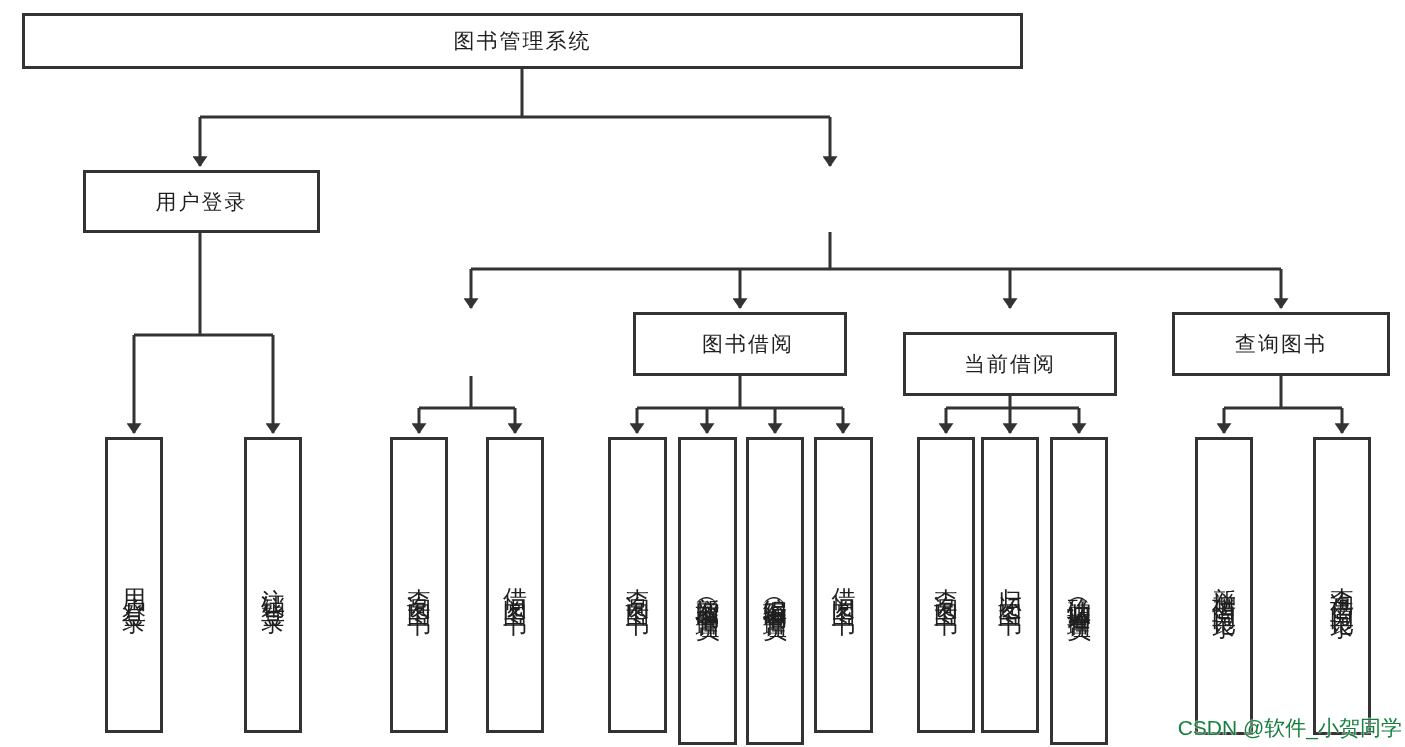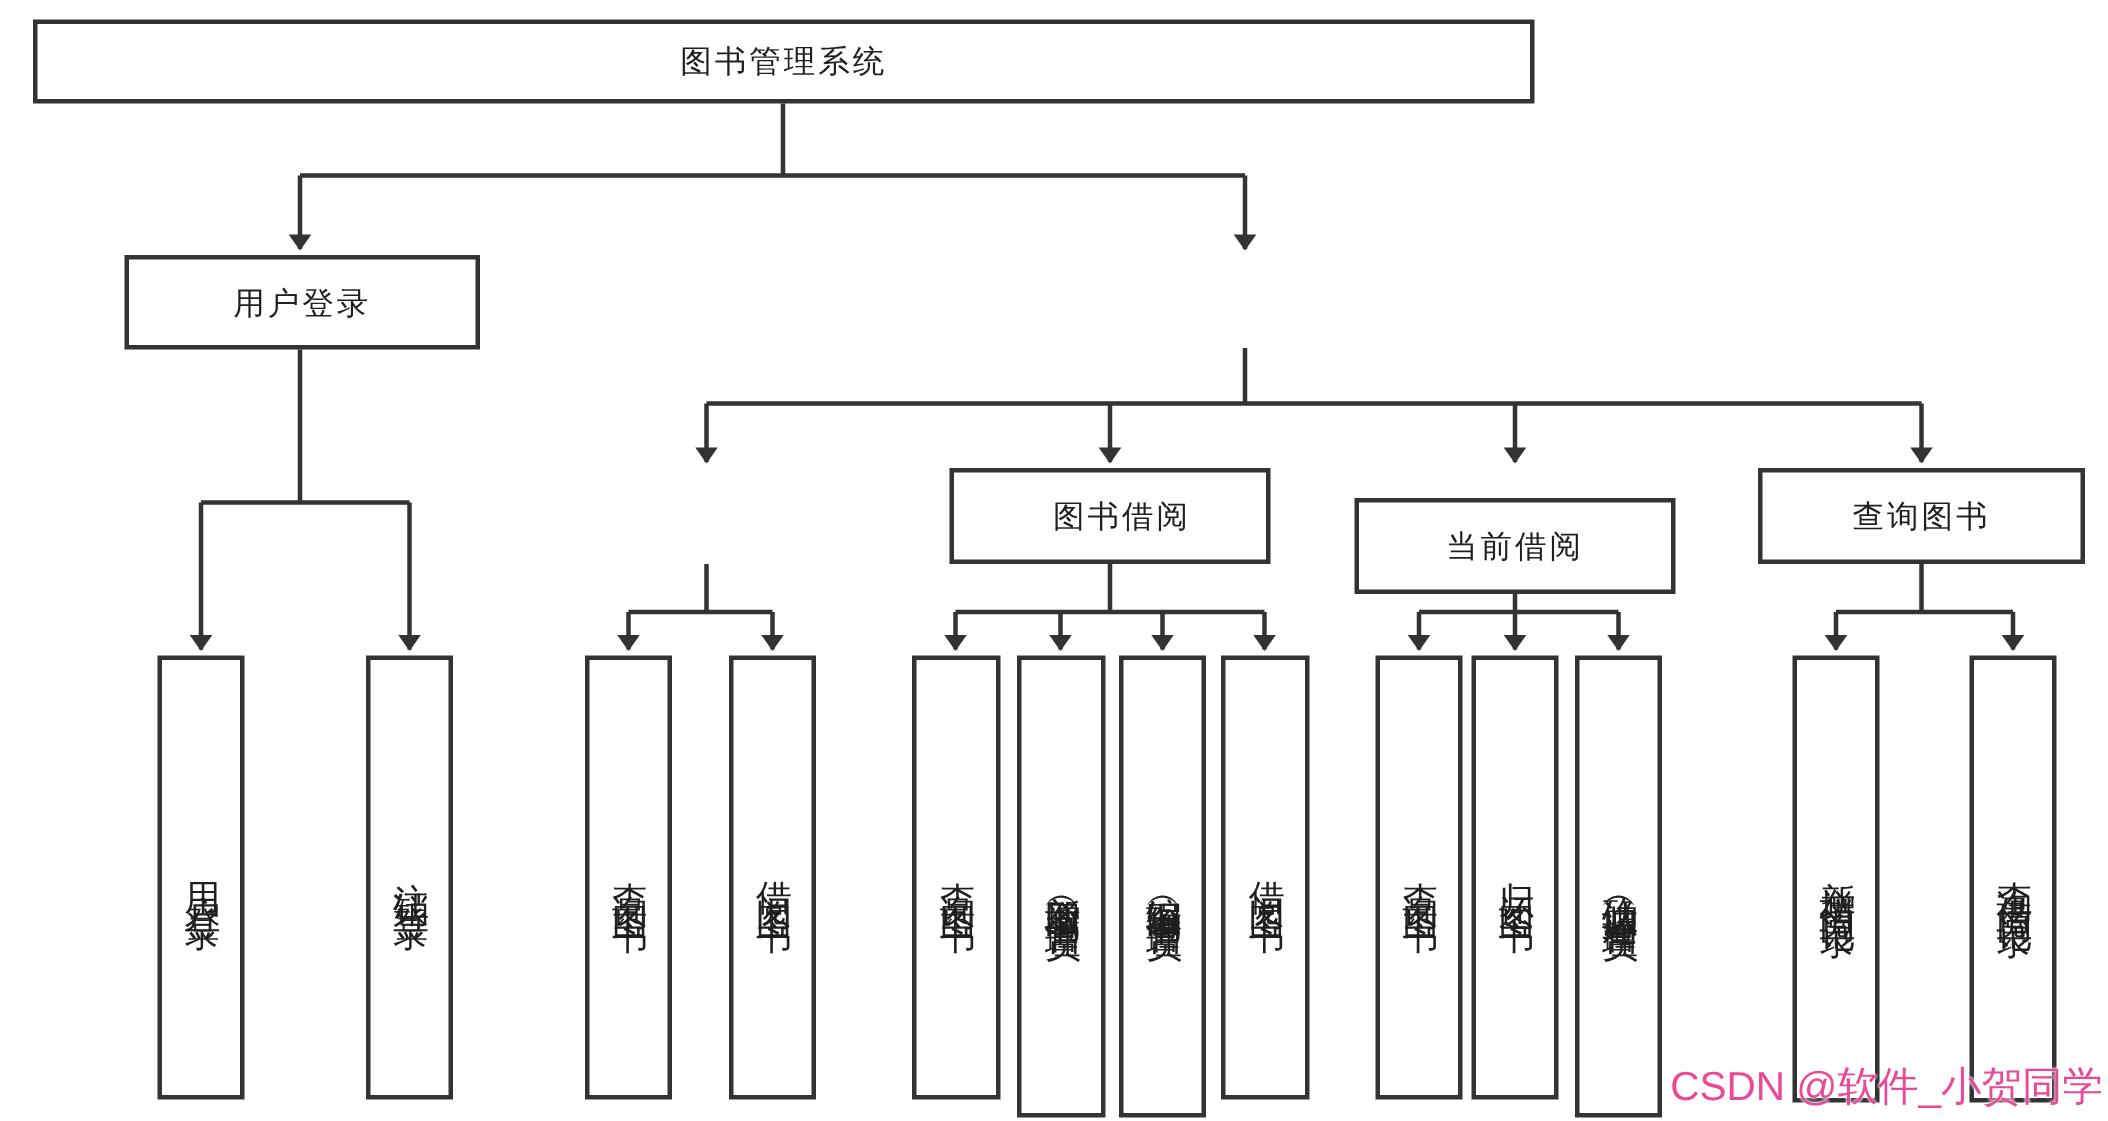--- a/index.html
+++ b/index.html
@@ -42,22 +42,22 @@
     line-height: 1;
     white-space: nowrap;
   }
   .sp4 { letter-spacing: 8px; }
   .sp6 { letter-spacing: 6px; }
   .sp9 { letter-spacing: 3px; }
   .watermark {
     position: absolute;
     right: 3px;
     bottom: 5px;
-    font-size: 27px;
-    color: #ec4899;
+    font-size: 21px;
+    color: #15803d;
     text-shadow: 0 0 2px #ffffff, 0 0 2px #ffffff;
     z-index: 5;
     white-space: nowrap;
   }
 </style>
 </head>
 <body>
 
 <div class="canvas">
 

